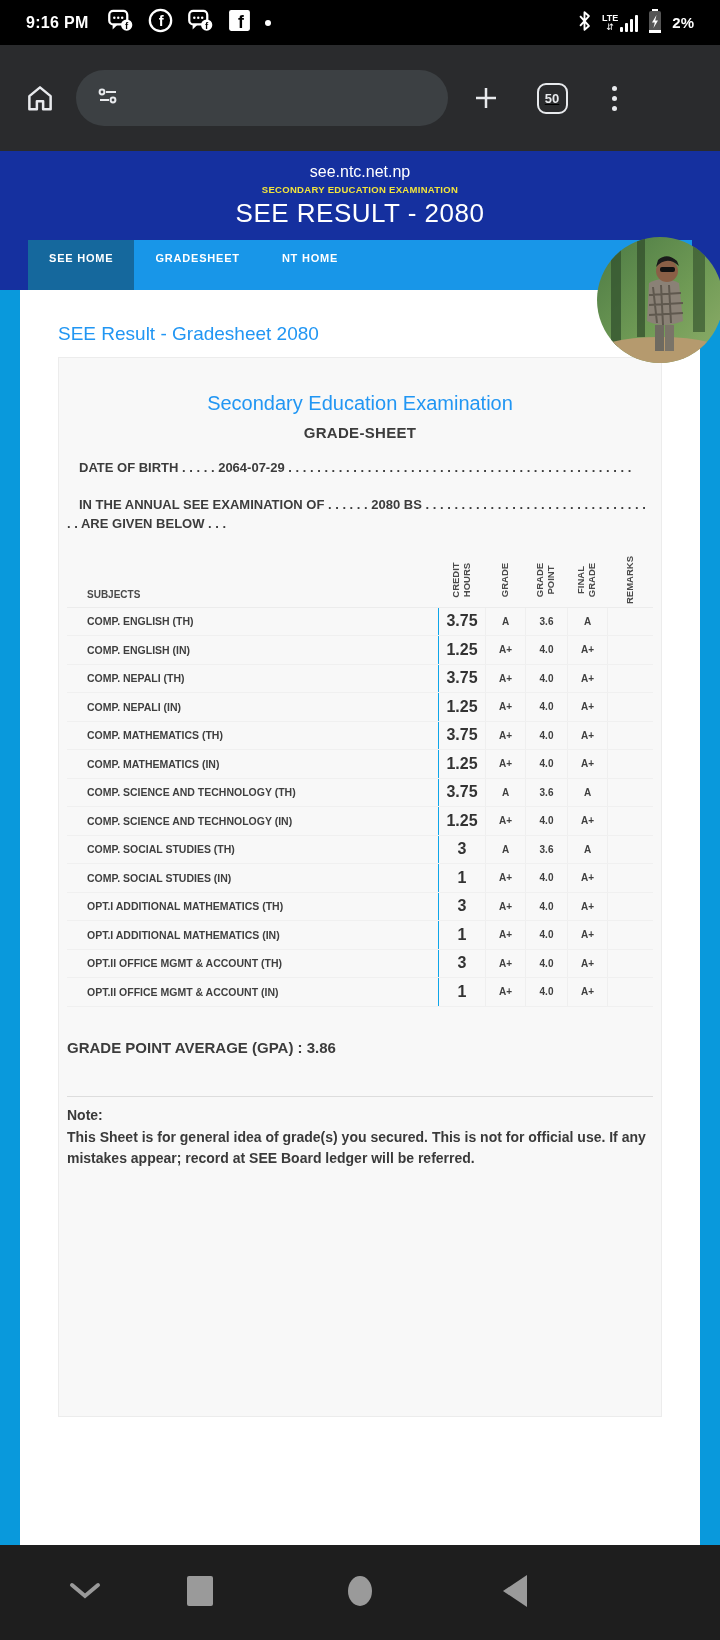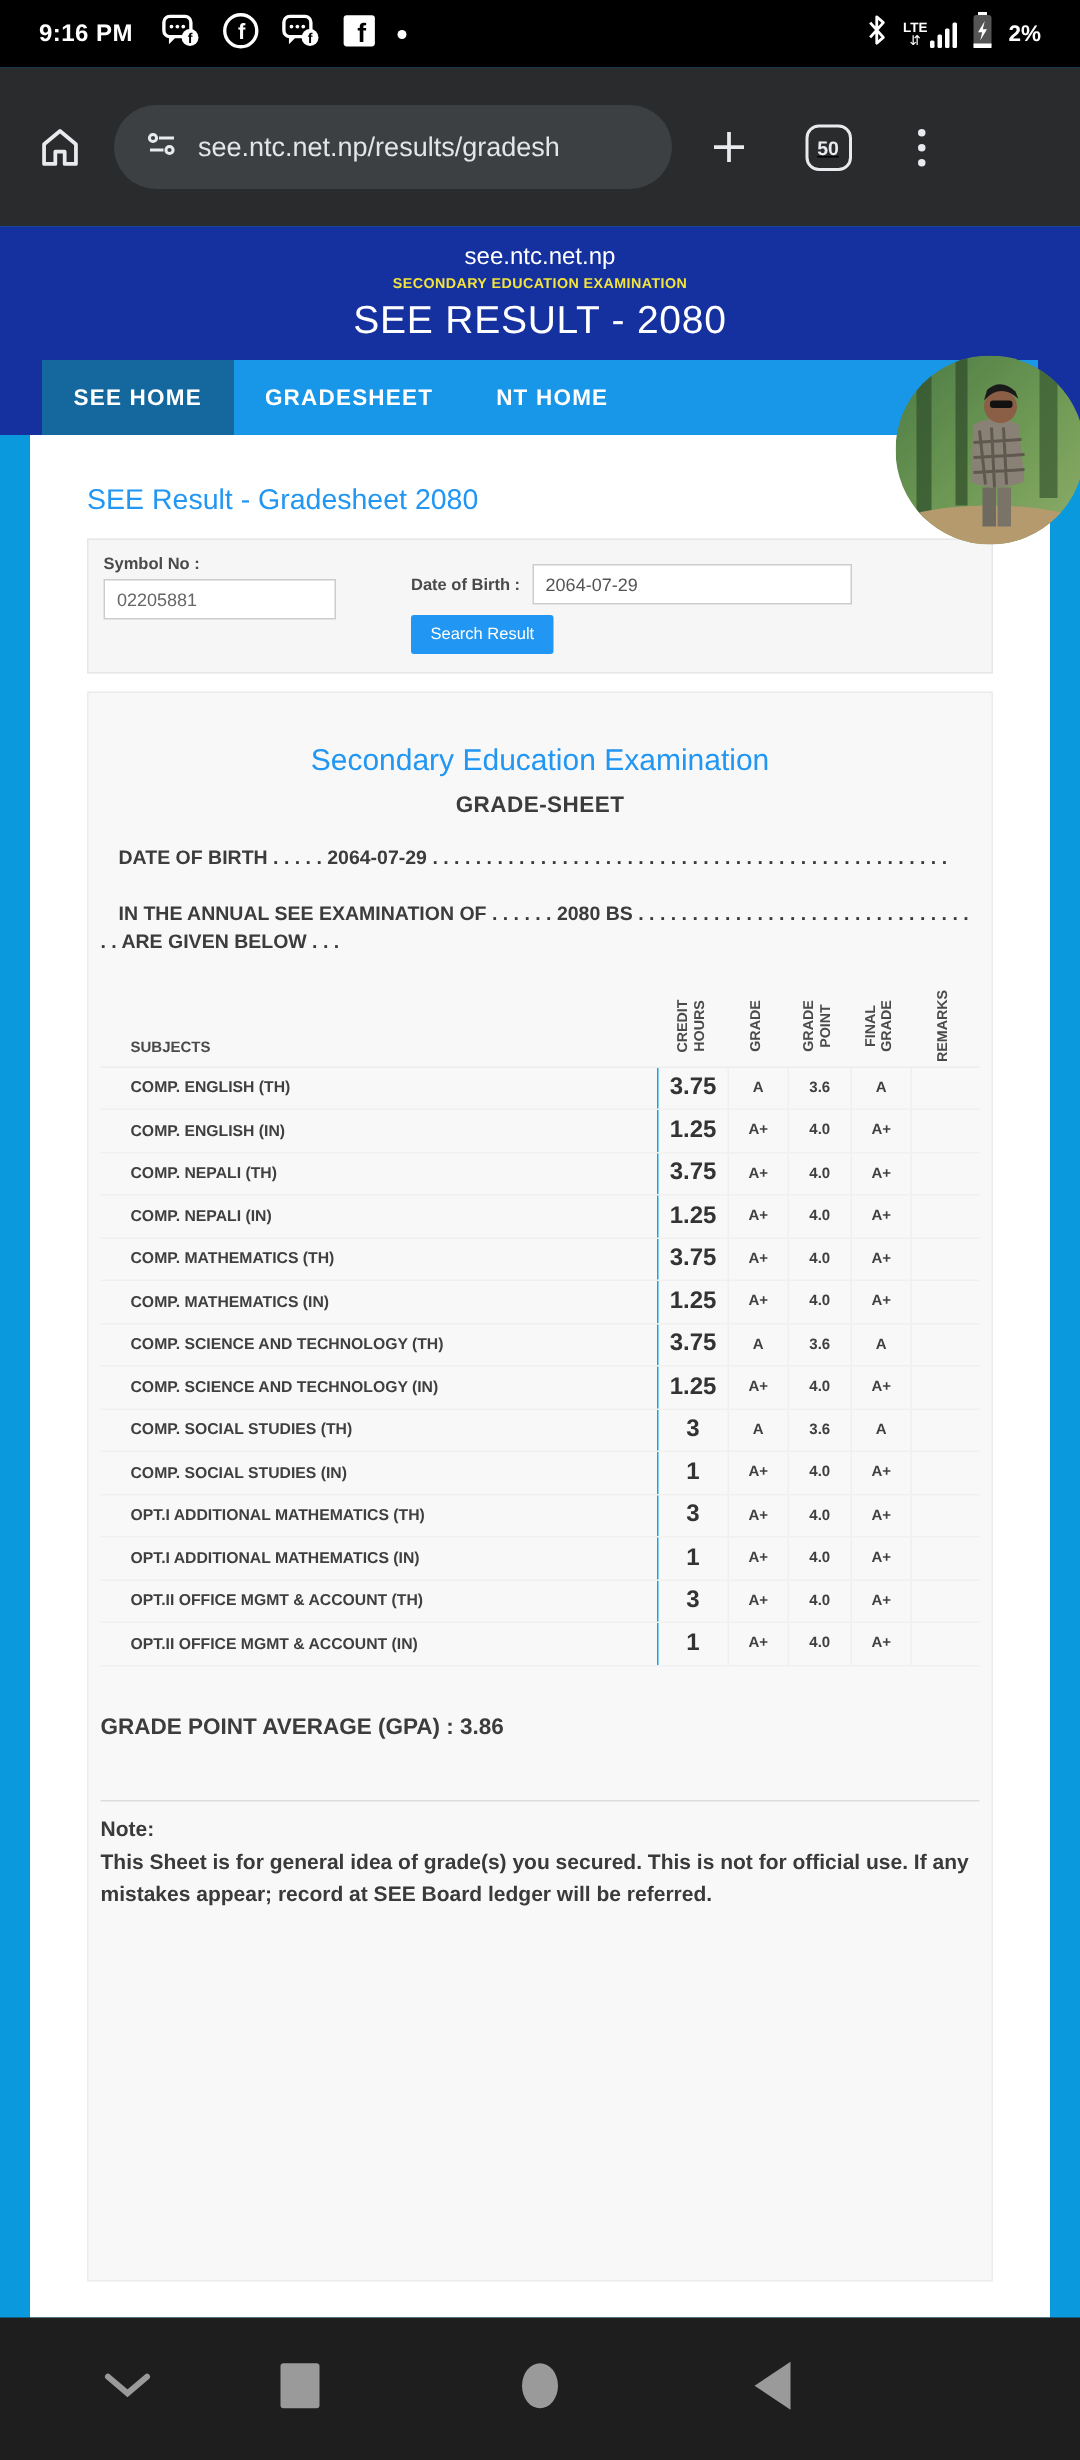--- a/index.html
+++ b/index.html
@@ -30,21 +30,21 @@
 
   
   .site-header{position:absolute;top:151px;left:0;width:720px;height:89px;background:#15309f;display:flex;flex-direction:column;align-items:center;justify-content:center;gap:3px;}
   .sh-domain{color:#fff;font-size:16px;}
   .sh-sub{color:#f2e43c;font-size:9.5px;font-weight:bold;letter-spacing:.3px;}
   .sh-title{color:#ffffff;font-size:26px;letter-spacing:.5px;font-weight:400;text-align:center;}
 
   
   .site-nav-strip{position:absolute;top:240px;left:0;width:720px;height:50px;background:#15309f;}
   .site-nav{position:absolute;left:28px;top:0;width:664px;height:50px;background:#1896e8;display:flex;}
-  .nav-tab{display:flex;align-items:center;padding:12px 21px;color:#fff;font-size:15px;font-weight:bold;letter-spacing:.8px;cursor:pointer;}
+  .nav-tab{display:flex;padding:12px 21px;color:#fff;font-size:11px;font-weight:bold;letter-spacing:.8px;cursor:pointer;}
   .nav-tab.active{background:#15689d;}
 
   
   .avatar{position:absolute;left:597px;top:237px;width:126px;height:126px;border-radius:50%;overflow:hidden;z-index:5;}
 
   
   .page{position:absolute;top:290px;left:20px;width:680px;height:1255px;background:#fff;}
   .page-heading{color:#2196f3;font-size:19px;font-weight:400;margin:33px 0 0 38px;}
 
   .form-card{margin:14px 38px 0 38px;background:#f6f6f6;border:1px solid #e6e6e6;padding:8px 10px 12px 10px;display:flex;}
@@ -166,21 +166,20 @@
     </span>
     <div class="url-pill">
       <span>
         <svg width="24" height="24" viewBox="0 0 24 24">
             <circle cx="6" cy="8" r="2.4" fill="none" stroke="#e8eaed" stroke-width="2"></circle>
             <line x1="10" y1="8" x2="20" y2="8" stroke="#e8eaed" stroke-width="2"></line>
             <line x1="4" y1="16" x2="13" y2="16" stroke="#e8eaed" stroke-width="2"></line>
             <circle cx="17" cy="16" r="2.4" fill="none" stroke="#e8eaed" stroke-width="2"></circle>
           </svg>
       </span>
-      <span class="url-text">see.ntc.net.np/results/gradesh</span>
     </div>
     <span class="tb-btn" style="margin-left:16px;">
       <svg width="30" height="30" viewBox="0 0 24 24">
           <line x1="12" y1="4" x2="12" y2="20" stroke="#e8eaed" stroke-width="2"></line>
           <line x1="4" y1="12" x2="20" y2="12" stroke="#e8eaed" stroke-width="2"></line>
         </svg>
     </span>
     <span class="tb-btn" style="margin-left:22px;text-decoration:underline;">
       <span class="tab-counter">50</span>
     </span>
@@ -233,33 +232,20 @@
       <path d="M56 50 L60 86 M64 48 L66 88 M72 48 L74 86 M52 58 L84 56 M52 68 L86 66 M52 78 L86 76" stroke="#5f584e" stroke-width="2" fill="none"></path>
       <circle cx="70" cy="34" r="11" fill="#8a5f46"></circle>
       <path d="M59 30 Q70 18 82 29 L80 24 Q70 15 61 23 Z" fill="#1a1a1a"></path>
       <rect x="63" y="30" width="15" height="5" rx="2" fill="#111"></rect>
     </svg>
   </div>
 
   <div class="page">
     <h2 class="page-heading">SEE Result - Gradesheet 2080</h2>
 
-    <div class="form-card">
-      <div class="fc-left">
-        <div class="fc-label">Symbol No :</div>
-        <input class="fc-input" type="text" value="02205881" style="">
-      </div>
-      <div class="fc-right">
-        <div class="dob-row">
-          <span class="fc-label" style="margin:0;">Date of Birth :</span>
-          <input class="dob-input" type="text" value="2064-07-29" style="">
-        </div>
-        <button class="search-btn">Search Result</button>
-      </div>
-    </div>
 
     <div class="gs-card">
       <h3 class="gs-org">Secondary Education Examination</h3>
       <h4 class="gs-title">GRADE-SHEET</h4>
 
       <p class="gs-line">DATE OF BIRTH . . . . . 2064-07-29 . . . . . . . . . . . . . . . . . . . . . . . . . . . . . . . . . . . . . . . . . . . . . . . .</p>
       <p class="gs-line">IN THE ANNUAL SEE EXAMINATION OF . . . . . . 2080 BS . . . . . . . . . . . . . . . . . . . . . . . . . . . . . . . . . ARE GIVEN BELOW . . .</p>
 
       <div class="gs-table">
         <div class="gr gr-head">

